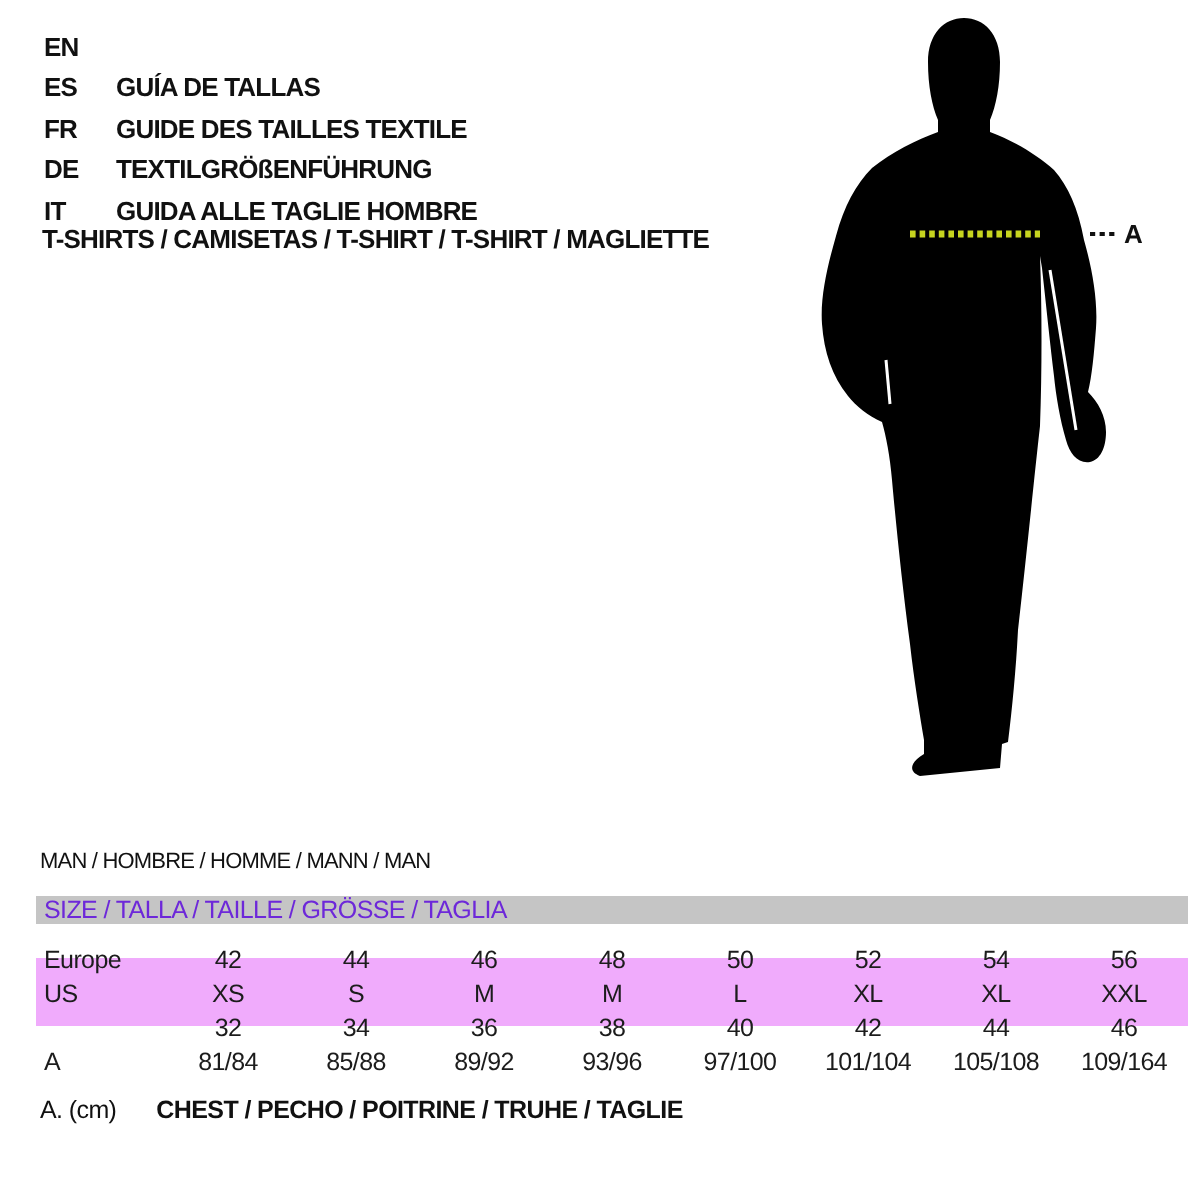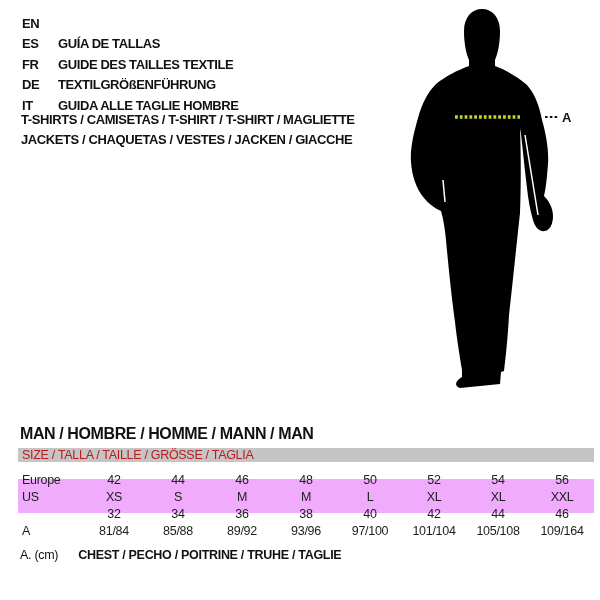--- a/index.html
+++ b/index.html
@@ -15,25 +15,25 @@
               font-weight:700; font-size:13px; letter-spacing:-0.4px; }
   .lang-code { width:36px; flex:0 0 36px; }
   
   .garments { position:absolute; left:21px; top:109px;
               font-weight:700; font-size:13px; letter-spacing:-0.4px; }
   .garments div { height:20.5px; display:flex; align-items:center; }
   
   .figure { position:absolute; left:400px; top:0; }
   
   .section-title { position:absolute; left:20px; top:425px;
-                   font-weight:700; font-size:16px; letter-spacing:-0.4px; }
+                   font-weight:400; font-size:11px; letter-spacing:-0.4px; }
   
   .size-table { position:absolute; left:18px; top:448px; width:576px;
                 font-size:12.5px; letter-spacing:-0.3px; }
-  .thead { height:14px; background:#c5c5c5; color:#b91c1c;
+  .thead { height:14px; background:#c5c5c5; color:#6d28d9;
            display:flex; align-items:center; padding-left:4px; }
   .trow { display:grid; grid-template-columns:64px repeat(8,1fr);
           height:17px; align-items:center; }
   .trow.stripe { background:#f0abfc; }
   .tcell { text-align:center; color:#1c1c1c;margin-top:11px; }
   .tcell.label { text-align:left; padding-left:4px; }
   
   .footnote { position:absolute; left:20px; top:548px; font-size:12.5px;
               letter-spacing:-0.3px; }
   .fn-prefix { font-weight:400; margin-right:20px; }
@@ -61,21 +61,20 @@
       <span class="lang-label">TEXTILGRÖßENFÜHRUNG</span>
     </div>
     <div class="lang-row">
       <span class="lang-code">IT</span>
       <span class="lang-label">GUIDA ALLE TAGLIE HOMBRE</span>
     </div>
   </div>
 
   <div class="garments">
     <div>T-SHIRTS / CAMISETAS / T-SHIRT / T-SHIRT / MAGLIETTE</div>
-    <div>JACKETS / CHAQUETAS / VESTES / JACKEN / GIACCHE</div>
   </div>
 
   <svg class="figure" width="200" height="400" viewBox="400 0 200 400" aria-hidden="true">
     <path d="M 482 9
              C 492 9 500 17 500 31
              C 500 43 498 53 495 60
              L 495 66
              C 506 70 518 77 527 85
              C 534 93 539 104 542 120
              C 546 134 549 150 548 164

